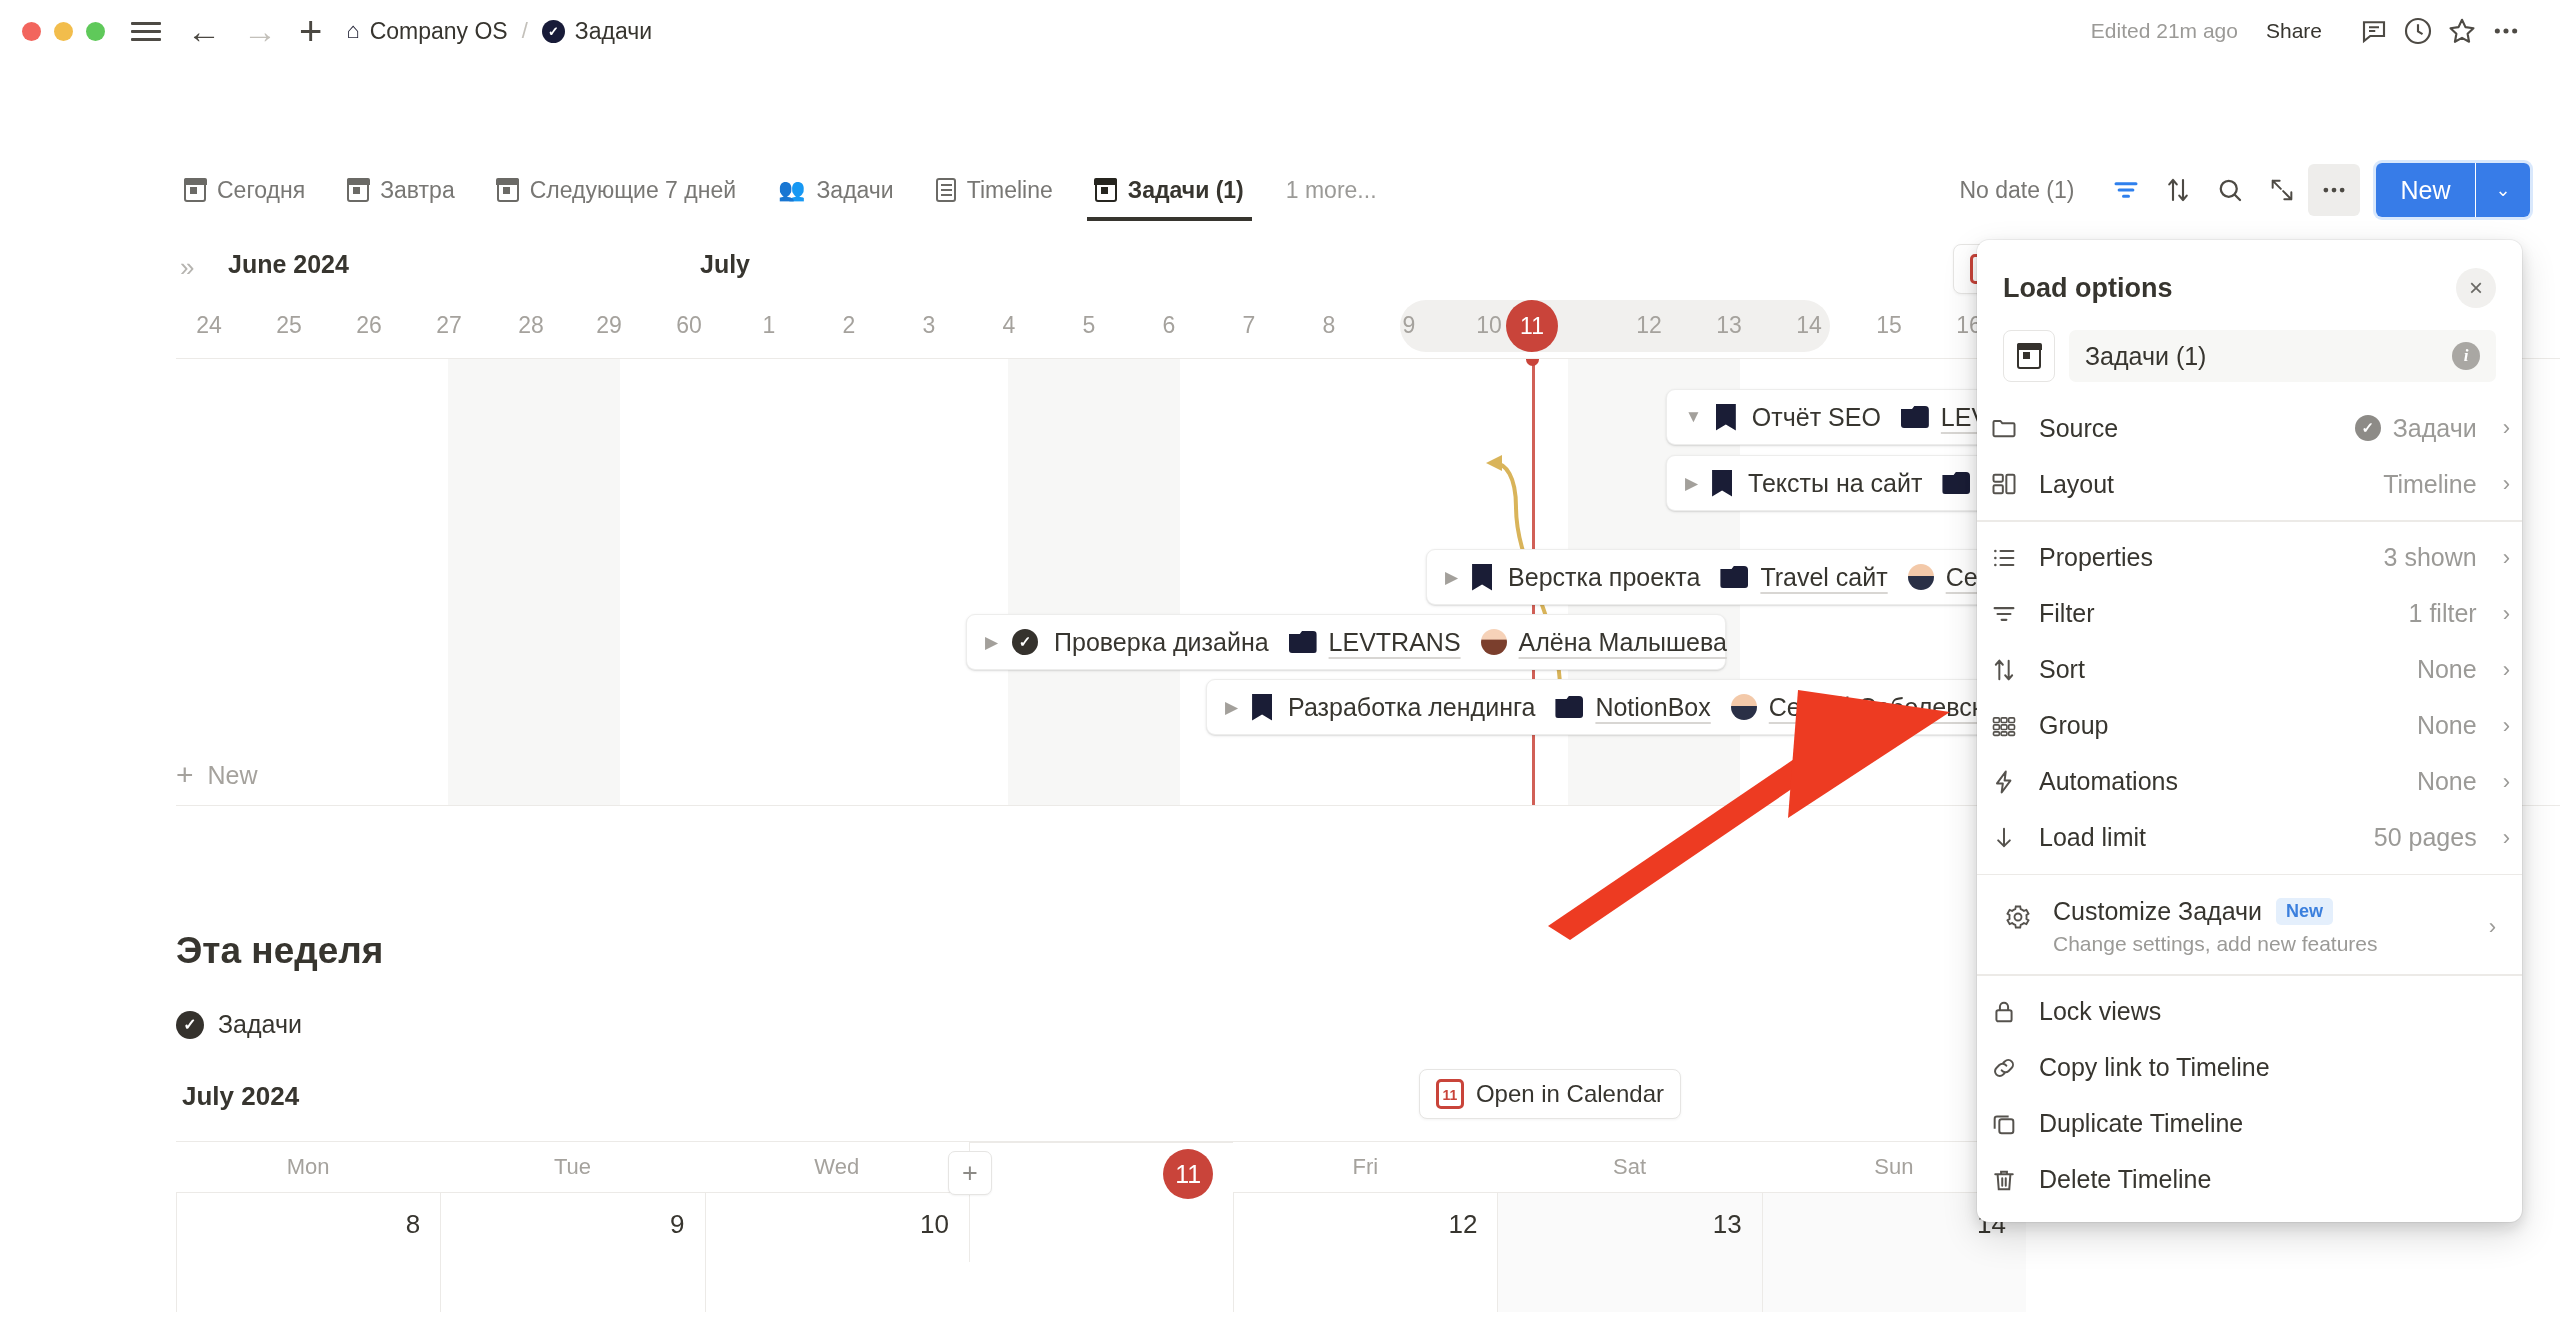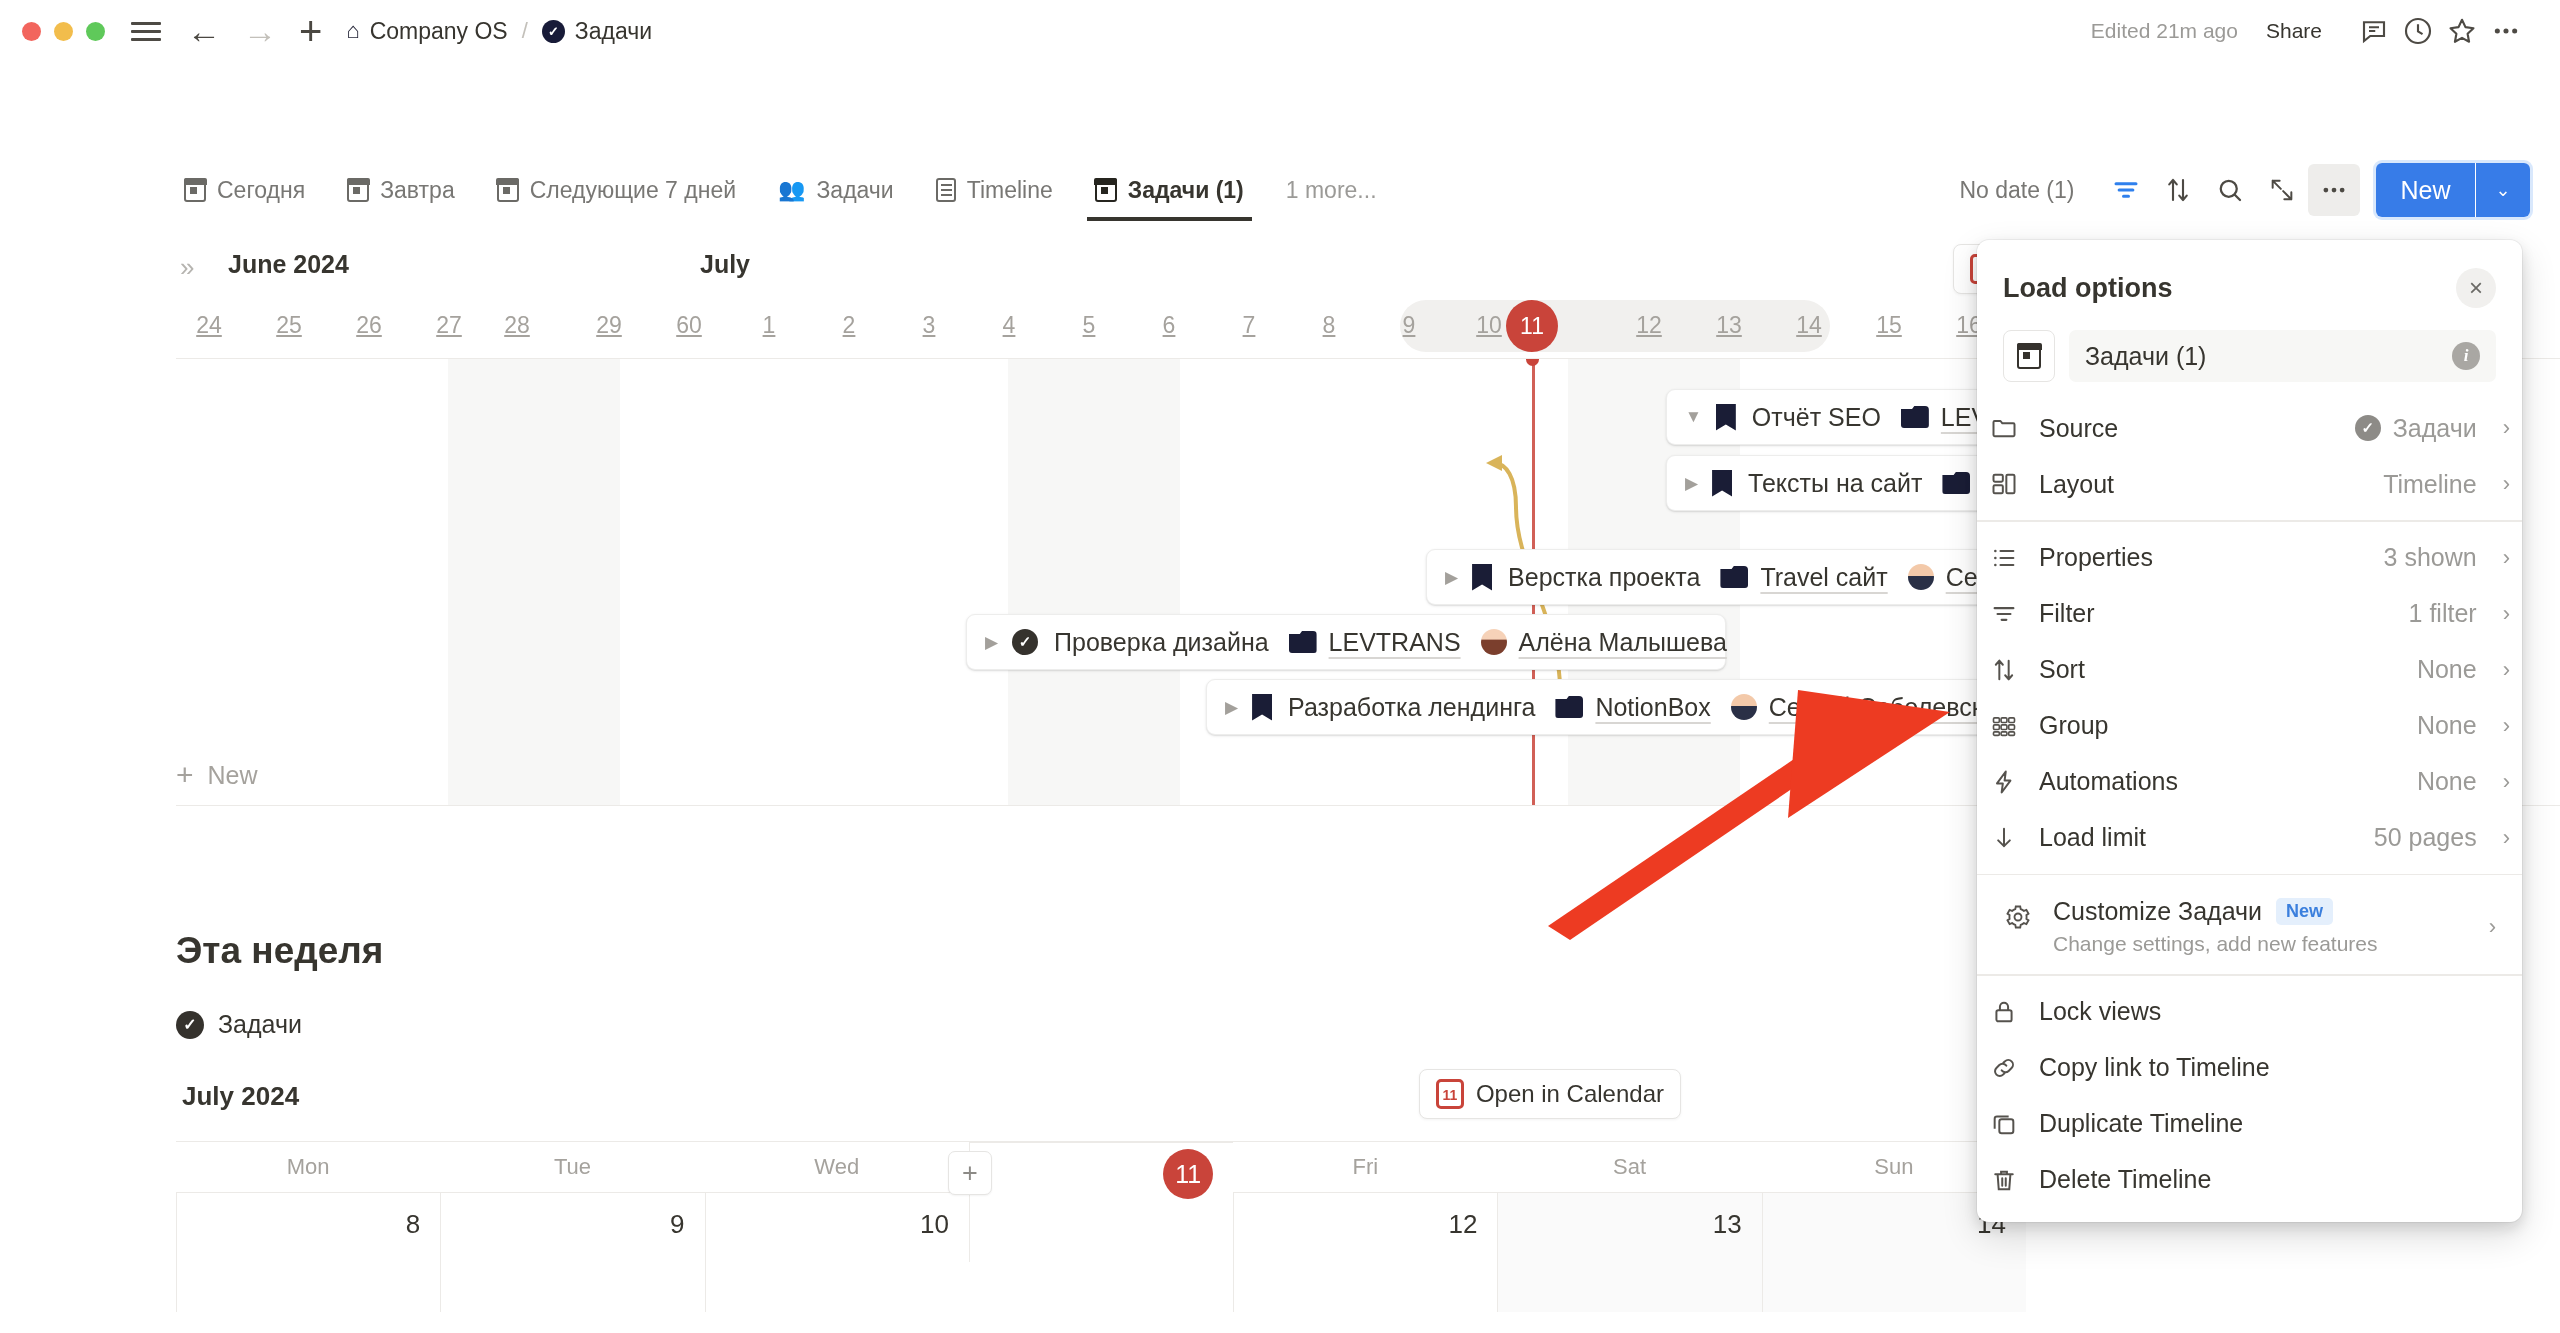--- a/index.html
+++ b/index.html
@@ -91,21 +91,21 @@
     position:absolute; right:345px; top:4px; display:flex; align-items:center; gap:12px;
     border:1.5px solid #e6e5e3; border-radius:8px; background:#fff; padding:9px 16px;
     font-size:24px; color:#37352f; font-weight:500; box-shadow:0 1px 3px rgba(0,0,0,.05); white-space:nowrap;
   }
   .cal11 {
     width:28px;height:30px;border:3px solid #c9443a;border-radius:5px;display:flex;align-items:flex-end;
     justify-content:center;font-size:14px;color:#c9443a;font-weight:bold;line-height:22px;flex:none;
   }
 
   .daystrip { position:relative; height:56px; margin-left:176px; margin-right:0; }
-  .day { position:absolute; top:0; width:78px; text-align:center; font-size:23px; color:#a5a29d; line-height:46px;text-decoration:underline; }
+  .day { position:absolute; top:0; width:78px; text-align:center; font-size:23px; color:#a5a29d; line-height:46px; }
   .todayhl {
     position:absolute; top:-2px; height:52px; border-radius:26px; background:#f1f0ee;
   }
   .daypill {
     position:absolute; top:-2px; width:52px; height:52px; border-radius:50%; background:#c9443a;
     color:#fff; font-size:23px; line-height:52px; text-align:center;
   }
 
   .tl-body { position:relative; margin-left:176px; height:448px; border-top:1.5px solid #eceae7; border-bottom:1.5px solid #eceae7; overflow:hidden; }
   .wkband { position:absolute; top:0; bottom:0; background:#f7f7f6; }
@@ -353,21 +353,21 @@
         <span>Open in Calendar</span>
       </span>
     </div>
 
     <div class="daystrip">
       <div class="todayhl" style="left:1224px; width:430px;"></div>
       <span class="day" style="left:-6px">24</span>
       <span class="day" style="left:74px">25</span>
       <span class="day" style="left:154px">26</span>
       <span class="day" style="left:234px">27</span>
-      <span class="day" style="left:302px">28</span>
+      <span class="day" style="left:316px">28</span>
       <span class="day" style="left:394px">29</span>
       <span class="day" style="left:474px">60</span>
       <span class="day" style="left:554px">1</span>
       <span class="day" style="left:634px">2</span>
       <span class="day" style="left:714px">3</span>
       <span class="day" style="left:794px">4</span>
       <span class="day" style="left:874px">5</span>
       <span class="day" style="left:954px">6</span>
       <span class="day" style="left:1034px">7</span>
       <span class="day" style="left:1114px">8</span>

